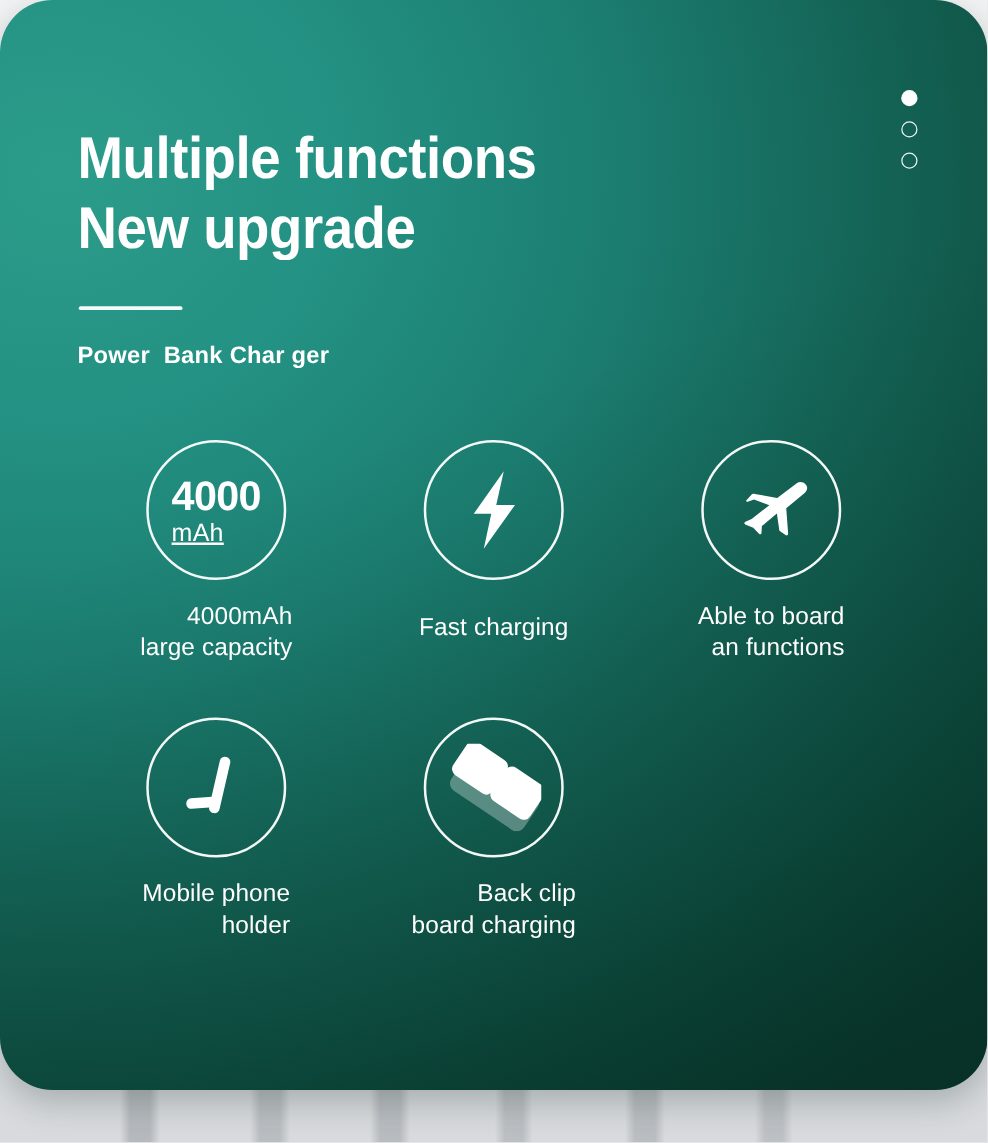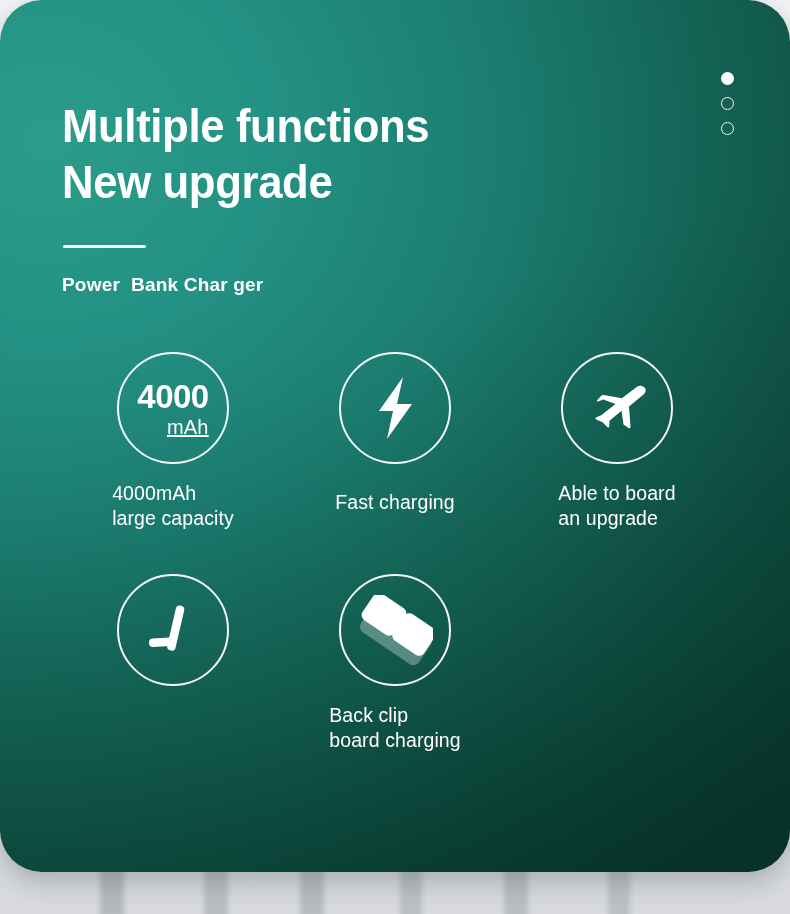--- a/index.html
+++ b/index.html
@@ -187,21 +187,21 @@
     border: 2px solid rgba(255,255,255,0.95);
     box-sizing: border-box;
     display: flex;
     align-items: center;
     justify-content: center;
     position: relative;
   }
   .ring-text {
     display: flex;
     flex-direction: column;
-    align-items: flex-end;
+    align-items: flex-start;
     line-height: 1;
   }
   .ring-text .big {
     color: #ffffff;
     font-size: 33px;
     font-weight: bold;
     letter-spacing: -0.5px;
   }
   .ring-text .small {
     color: #ffffff;
@@ -213,21 +213,21 @@
   }
   .icon-svg {
     display: block;
   }
   .caption {
     margin-top: 17px;
     color: #ffffff;
     font-size: 19.5px;
     line-height: 25px;
     font-weight: normal;
-    text-align: left;
+    text-align: right;
     white-space: pre-line;
     letter-spacing: 0.1px;
   }
   
   .feature.single-line .caption {
     margin-top: 26px;
   }
 </style>
 </head>
 <body>
@@ -283,30 +283,32 @@
                        C46.6 50 45.6 50.8 44.4 50 L39.5 46.6 L37.5 32.8
                        L25.5 42.8 L25.2 48.2 C25.1 49.4 24 49.9 23.2 49
                        L18.6 44.2 L12.2 41.5 C11.1 41 11.2 39.8 12.3 39.3
                        L17.3 37.2 L31.5 26.1 L19.2 21.6 L14.2 23.4
                        C13.1 23.8 12.5 22.9 13.3 22 L16.8 18.2
                        C17.6 17.3 18.6 16.9 19.8 17.1 L37.8 20.3
                        L53.4 8.6 C55.6 7 58.6 7.6 60.5 9.5 Z" fill="#ffffff"></path>
             </svg>
           </div>
           <div class="caption">Able to board
-an upgrade</div>
+an functions</div>
         </div>
 
         <div class="feature">
           <div class="icon-ring">
             <svg class="icon-svg" width="62" height="56" viewBox="0 0 62 56">
               <rect x="29.5" y="3" width="8.5" height="46" rx="4" fill="#ffffff" transform="rotate(13 33.7 26)"></rect>
               <rect x="7" y="36" width="25" height="8.5" rx="4" fill="#ffffff" transform="rotate(-4 19.5 40)"></rect>
             </svg>
           </div>
+          <div class="caption">Mobile phone
+holder</div>
         </div>
 
         <div class="feature">
           <div class="icon-ring">
             <svg class="icon-svg" width="76" height="70" viewBox="0 0 76 70">
               <g transform="rotate(34 38 35)">
 
                 <path d="M10 16 h56 a7 7 0 0 1 7 7 v20 a7 7 0 0 1 -7 7 h-56
                          a7 7 0 0 1 -7 -7 v-20 a7 7 0 0 1 7 -7 z" fill="rgba(255,255,255,0.30)" transform="translate(3,5)"></path>
 

